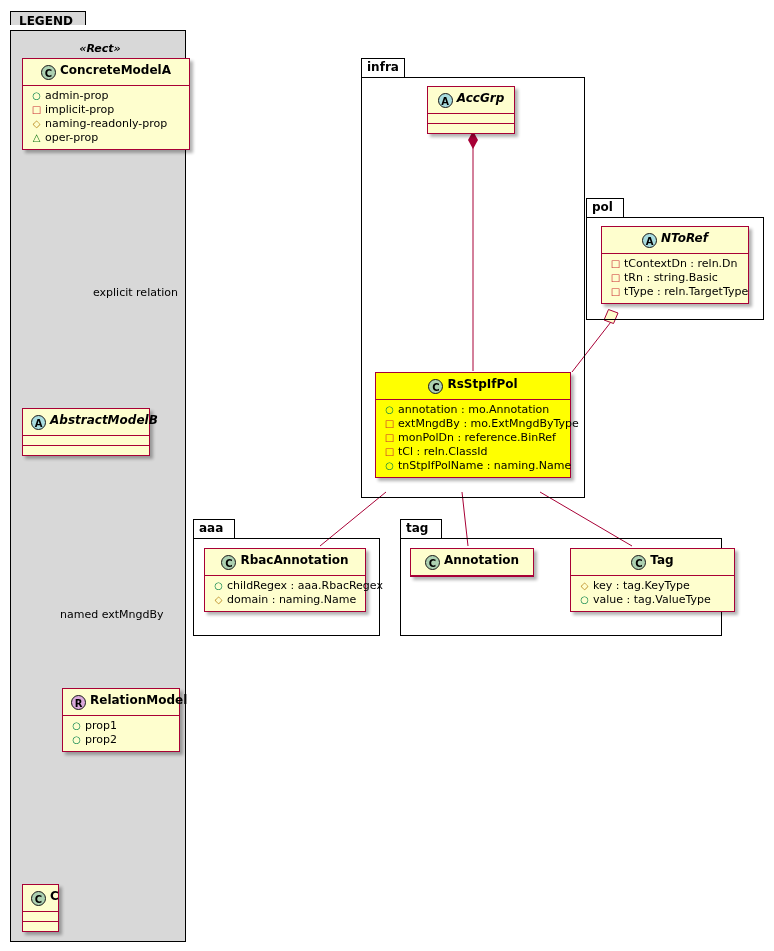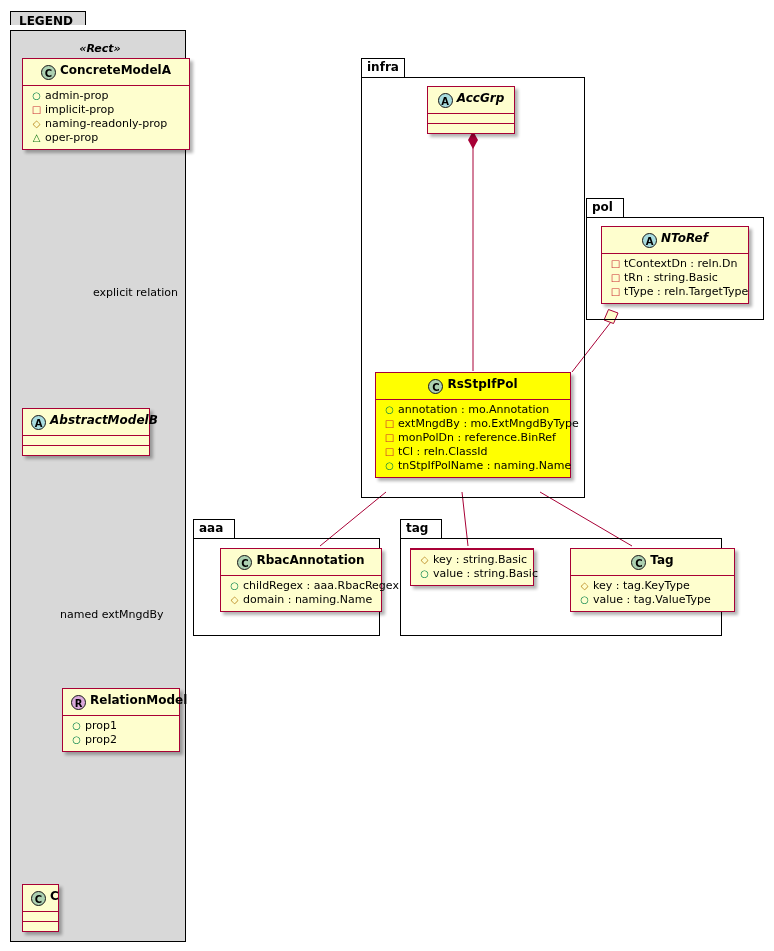--- a/index.html
+++ b/index.html
@@ -281,42 +281,41 @@
       <div class="member"><span class="vis vis-priv">□</span><span>tRn : string.Basic</span></div>
       <div class="member"><span class="vis vis-priv">□</span><span>tType : reln.TargetType</span></div>
     </div>
   </div>
 
   <div class="pkg-tab" style="left:193px; top:519px; width:42px; height:20px;">
     <span>aaa</span>
   </div>
   <div class="pkg" style="left:193px; top:538px; width:187px; height:98px;"></div>
 
-  <div class="cls" style="left:204px; top:548px; width:162px;margin-left:16px;">
+  <div class="cls" style="left:204px; top:548px; width:162px;">
     <div class="cls-title">
       <span class="badge badge-C">C</span><span>RbacAnnotation</span>
     </div>
     <div class="cls-sep"></div>
     <div class="cls-members">
       <div class="member"><span class="vis vis-pub">○</span><span>childRegex : aaa.RbacRegex</span></div>
       <div class="member"><span class="vis vis-prot">◇</span><span>domain : naming.Name</span></div>
     </div>
   </div>
 
   <div class="pkg-tab" style="left:400px; top:519px; width:42px; height:20px;">
     <span>tag</span>
   </div>
   <div class="pkg" style="left:400px; top:538px; width:322px; height:98px;"></div>
 
   <div class="cls" style="left:410px; top:548px; width:124px;">
-    <div class="cls-sep"></div>
-    <div class="cls-members">
-      <div class="member"><span class="vis vis-prot">◇</span><span>key : string.Basic</span></div>
-      <div class="member"><span class="vis vis-pub">○</span><span>value : string.Basic</span></div>
-    </div>
+    <div class="cls-title">
+      <span class="badge badge-C">C</span><span>Annotation</span>
+    </div>
+    <div class="cls-sep"></div>
   </div>
 
   <div class="cls" style="left:570px; top:548px; width:165px;">
     <div class="cls-title">
       <span class="badge badge-C">C</span><span>Tag</span>
     </div>
     <div class="cls-sep"></div>
     <div class="cls-members">
       <div class="member"><span class="vis vis-prot">◇</span><span>key : tag.KeyType</span></div>
       <div class="member"><span class="vis vis-pub">○</span><span>value : tag.ValueType</span></div>

